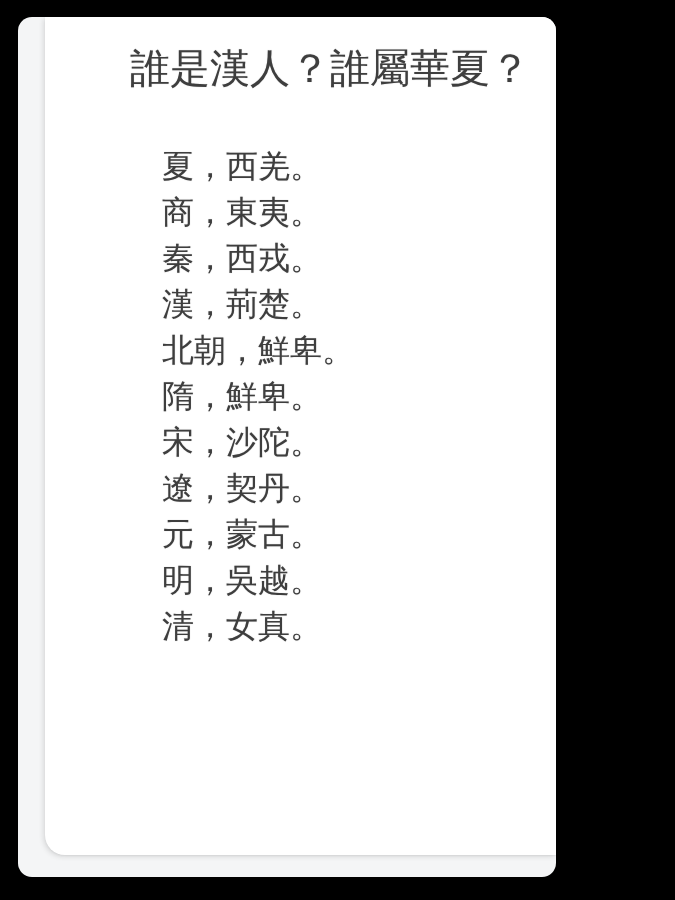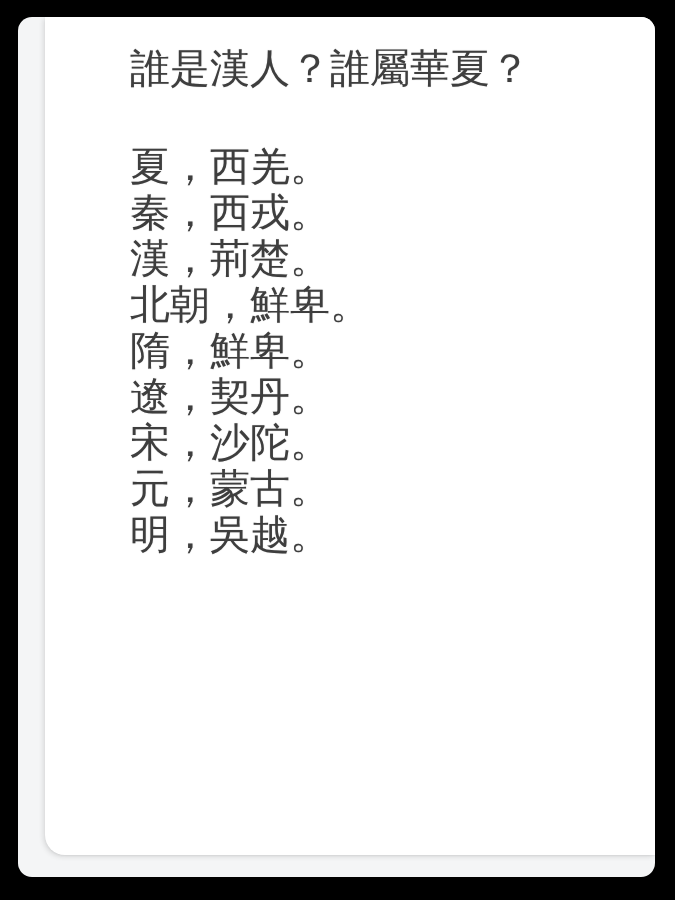--- a/index.html
+++ b/index.html
@@ -14,21 +14,21 @@
   .frame {
     position: absolute;
     left: 0; top: 0;
     width: 675px; height: 900px;
     background: #000;
   }
   .card {
     position: absolute;
     left: 18px;
     top: 17px;
-    width: 637px;
+    width: 538px;
     height: 860px;
     background: #f4f5f6;
     border-radius: 14px;
     overflow: hidden;
   }
   .content {
     position: absolute;
     left: 27px;
     top: 0;
     right: 0;
@@ -43,41 +43,44 @@
     text-shadow: 0 0 1px rgba(62,62,62,0.35);
   }
   .title {
     font-size: 40px;
     line-height: 50px;
     font-weight: 400;
     margin: 0 0 50px 0;
     white-space: nowrap;
   }
   .line {
-    font-size: 40px;
+    font-size: 32px;
     line-height: 46px;
     font-weight: 400;
     white-space: nowrap;
+    margin-left: 32px;
   }
 </style>
 </head>
 <body>
 
 <div class="frame">
   <div class="card">
     <div class="content">
       <div class="text-wrap">
         <h1 class="title">誰是漢人？誰屬華夏？</h1>
         <div>
             <div class="line">夏，西羌。</div>
+            <div class="line">商，東夷。</div>
             <div class="line">秦，西戎。</div>
             <div class="line">漢，荊楚。</div>
             <div class="line">北朝，鮮卑。</div>
             <div class="line">隋，鮮卑。</div>
+            <div class="line">宋，沙陀。</div>
             <div class="line">遼，契丹。</div>
-            <div class="line">宋，沙陀。</div>
             <div class="line">元，蒙古。</div>
             <div class="line">明，吳越。</div>
+            <div class="line">清，女真。</div>
           </div>
       </div>
     </div>
   </div>
 </div>
 
 </body></html>

